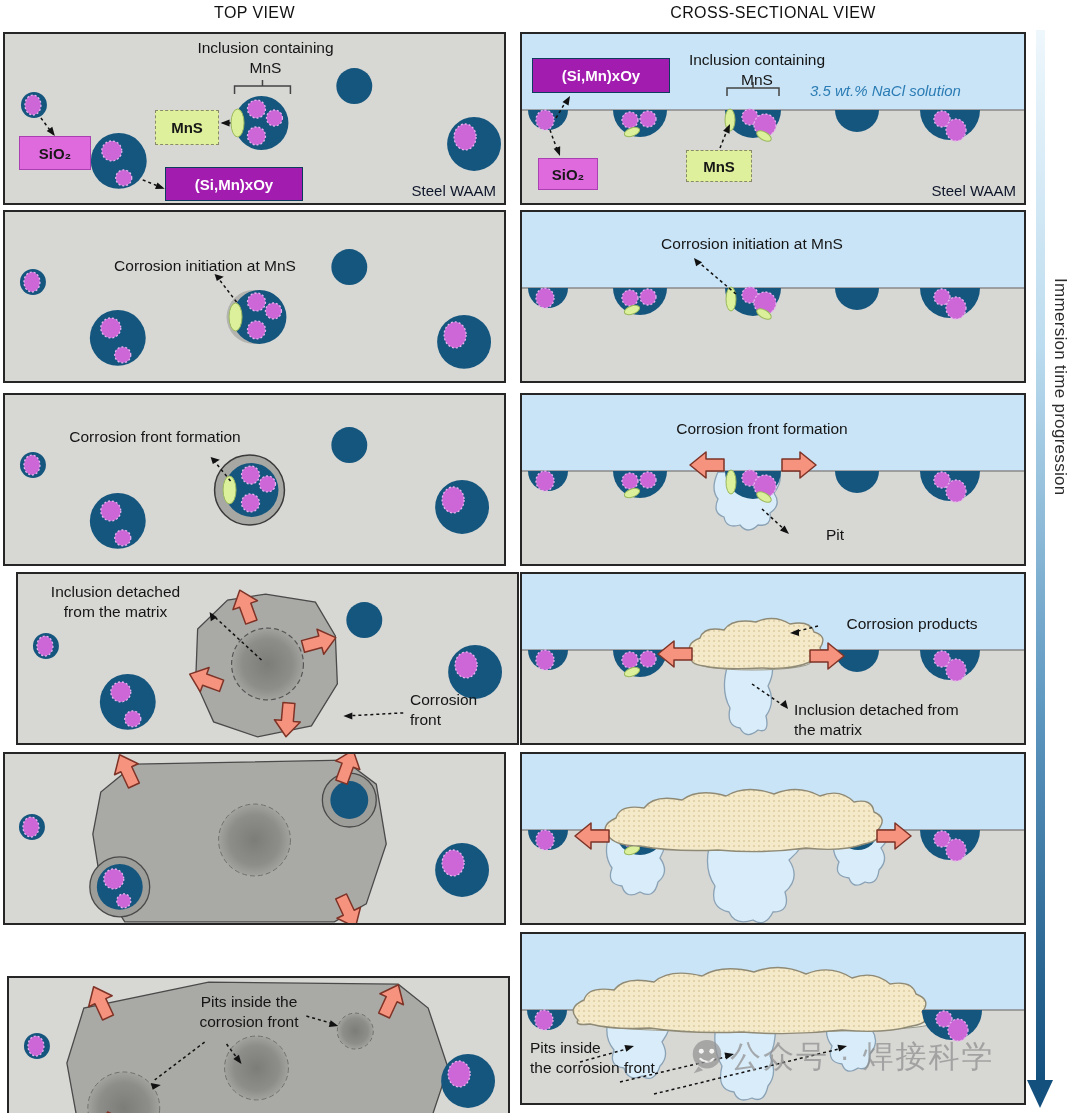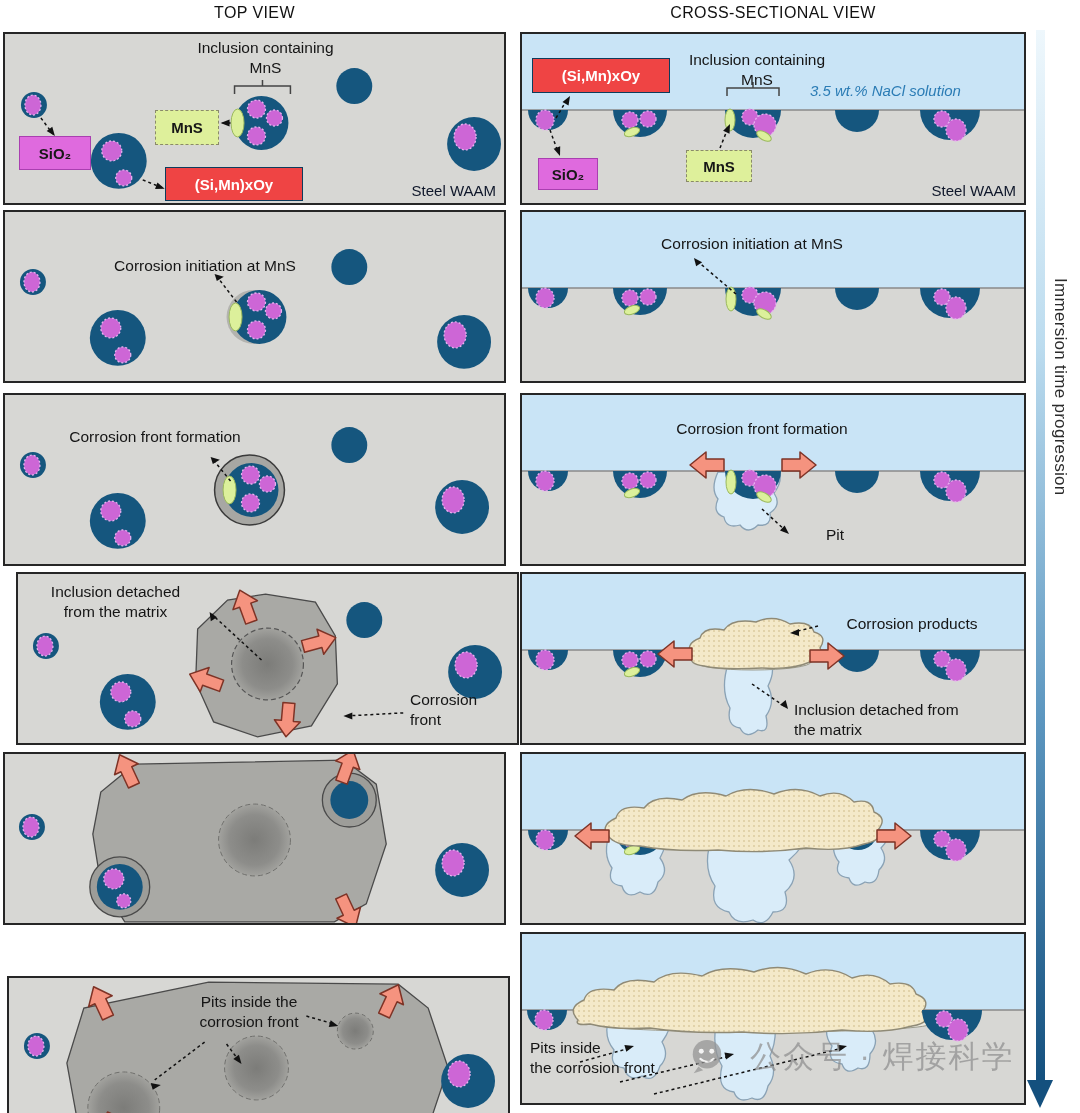--- a/index.html
+++ b/index.html
@@ -9,33 +9,33 @@
        text-align:center;font-weight:500;}
   .panel{position:absolute;border:2px solid #262626;background:#d7d7d4;overflow:hidden;}
   .panel svg{position:absolute;left:0;top:0;}
   .lbl{position:absolute;font-size:15.5px;line-height:1.3;color:#151515;
        text-align:center;white-space:pre-line;}
   .lbl.left{text-align:left;}
   .tagbox{position:absolute;display:flex;align-items:center;justify-content:center;
           font-weight:bold;font-size:15px;}
   .box-sio2{background:#df6ade;border:1.5px solid #a93fb0;color:#171717;}
   .box-mns{background:#def09b;border:1.5px dashed #8a8a6a;color:#171717;}
-  .box-simn{background:#ef4444;border:1.5px solid #0d3c5c;color:#fff;}
+  .box-simn{background:#a21caf;border:1.5px solid #0d3c5c;color:#fff;}
   .steel-lbl{position:absolute;font-size:15px;color:#0f172a;}
   .nacl-lbl{position:absolute;font-size:15px;color:#2b7cb5;}
   .timeline-bar{position:absolute;left:1036px;top:30px;width:9px;height:1052px;
       background:linear-gradient(#eef7fc 0%,#bcdcef 30%,#5d97c0 65%,#14507e 100%);}
   .timeline-head{position:absolute;left:1027px;top:1080px;width:0;height:0;
       border-left:13px solid transparent;border-right:13px solid transparent;
       border-top:28px solid #14507e;}
   .timeline-text{position:absolute;left:1050px;top:278px;height:310px;
       writing-mode:vertical-rl;font-size:17px;color:#2a2a2a;letter-spacing:.3px;
       display:flex;align-items:center;}
   .watermark{position:absolute;left:688px;top:1036px;display:flex;align-items:center;
-      gap:24px;opacity:.72;z-index:40;pointer-events:none;}
+      gap:4px;opacity:.72;z-index:40;pointer-events:none;}
   .watermark .wm-text{font-size:31px;color:#8f8f8f;letter-spacing:2px;}
 </style>
 </head>
 <body>
 
 <div class="stage">
 
   <div class="hdr" style="left:520px;width:506px;">CROSS-SECTIONAL VIEW</div>
   <div class="hdr" style="left:3px;width:503px;">TOP VIEW</div>
 

